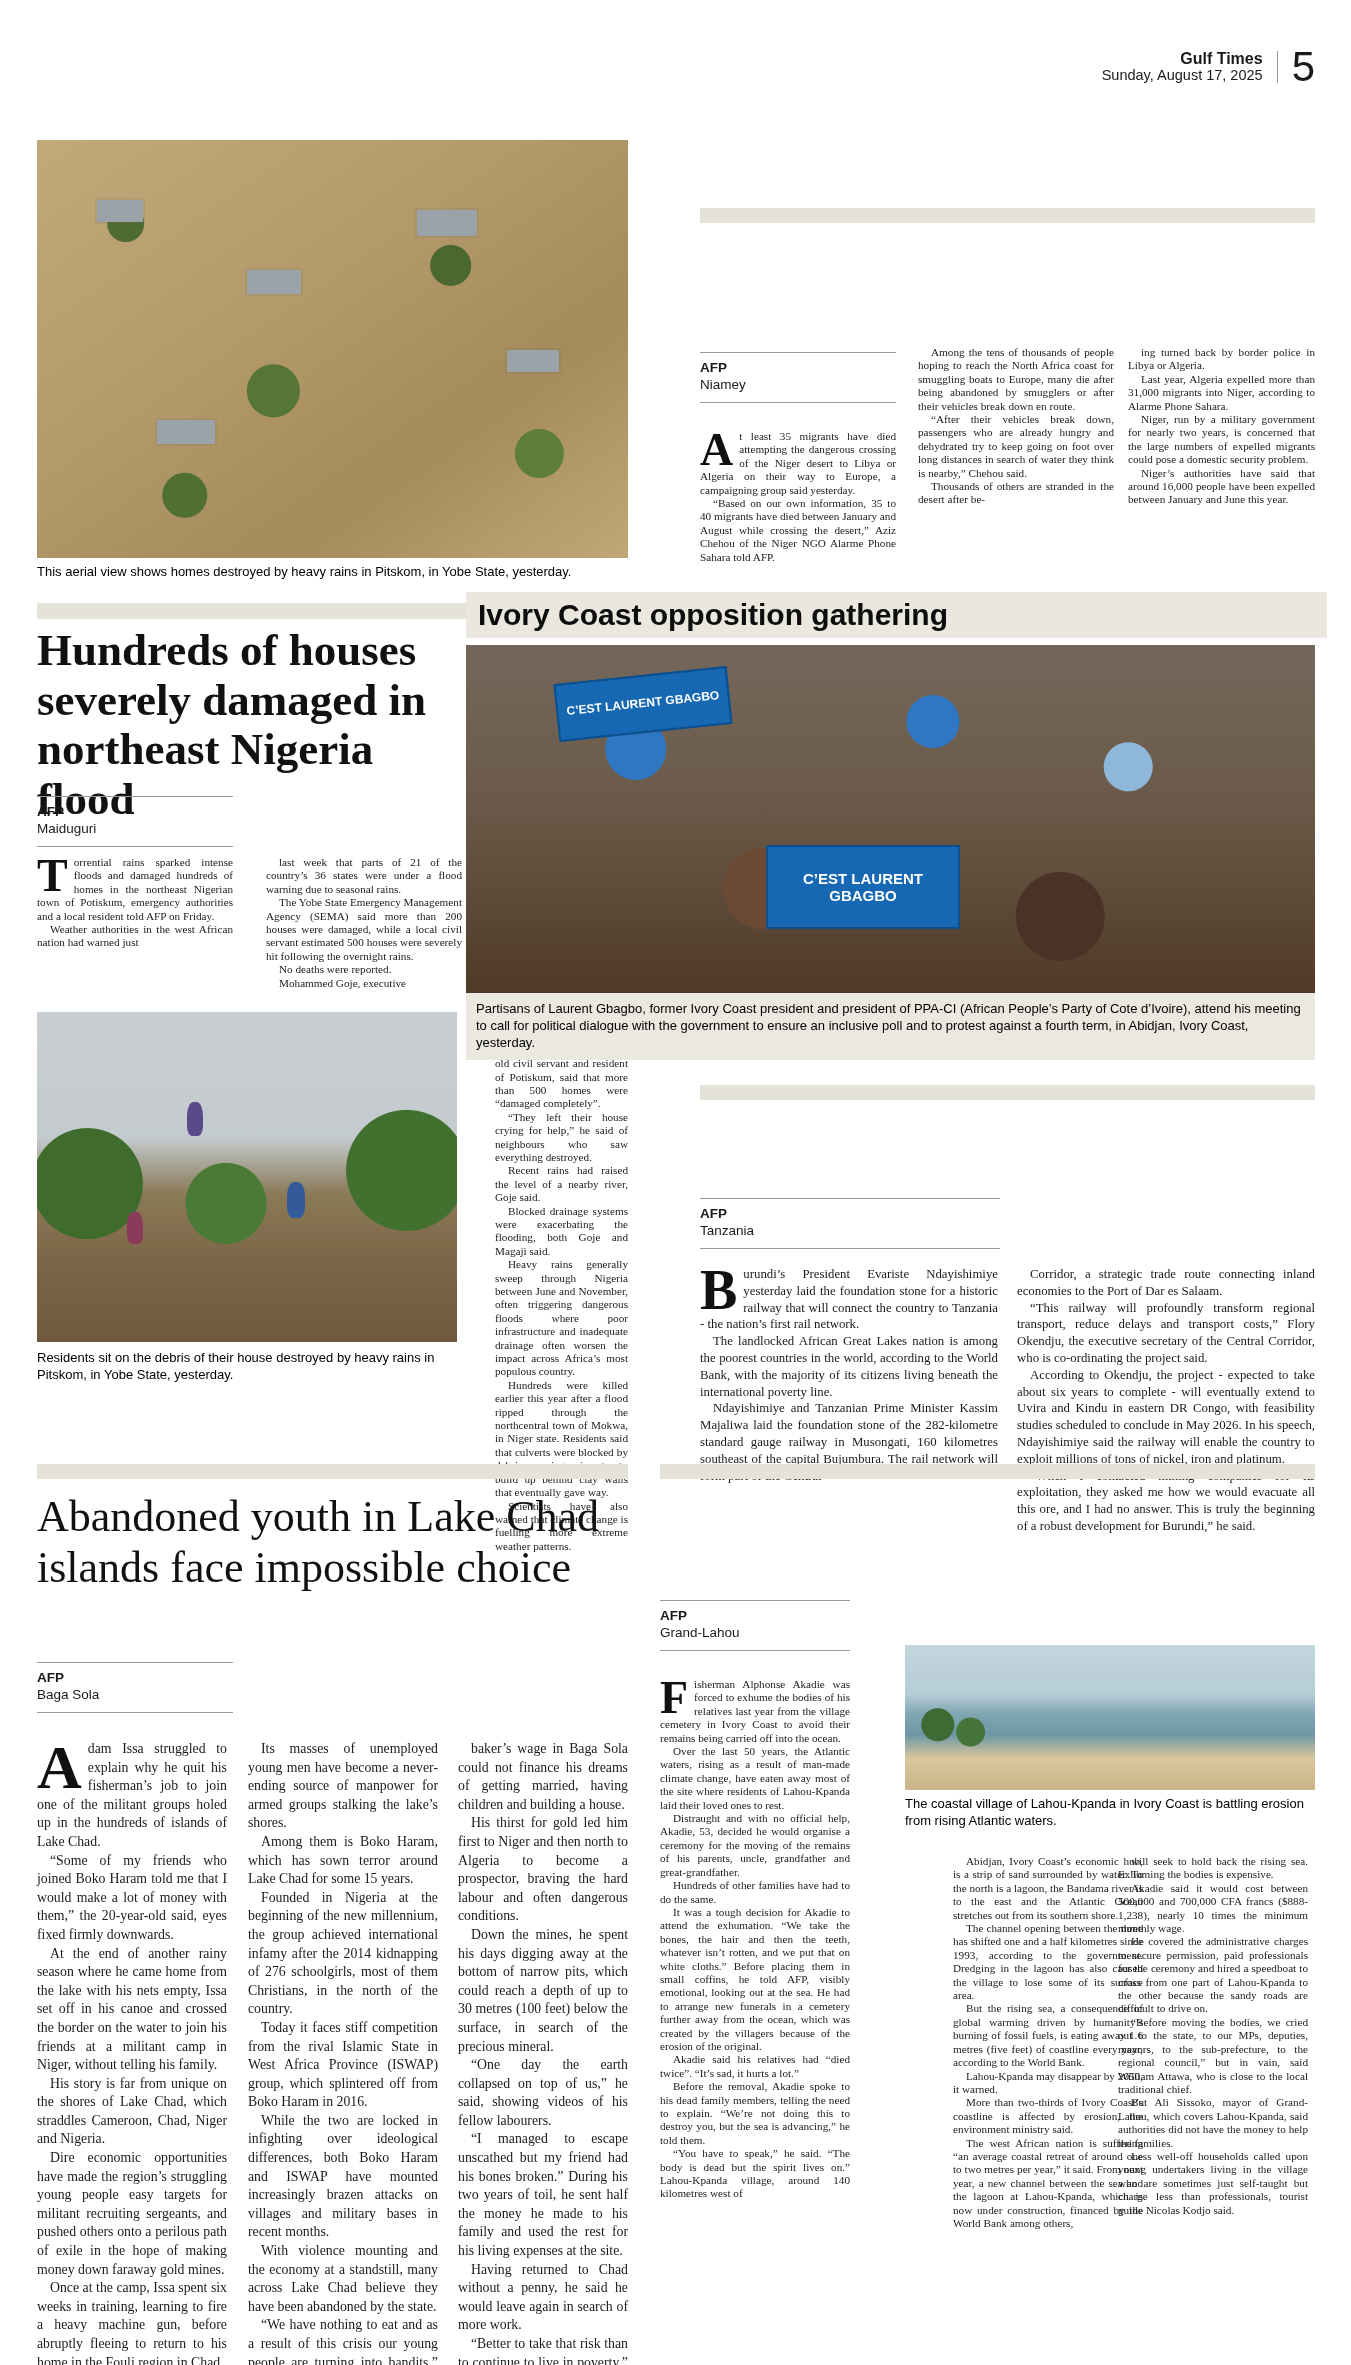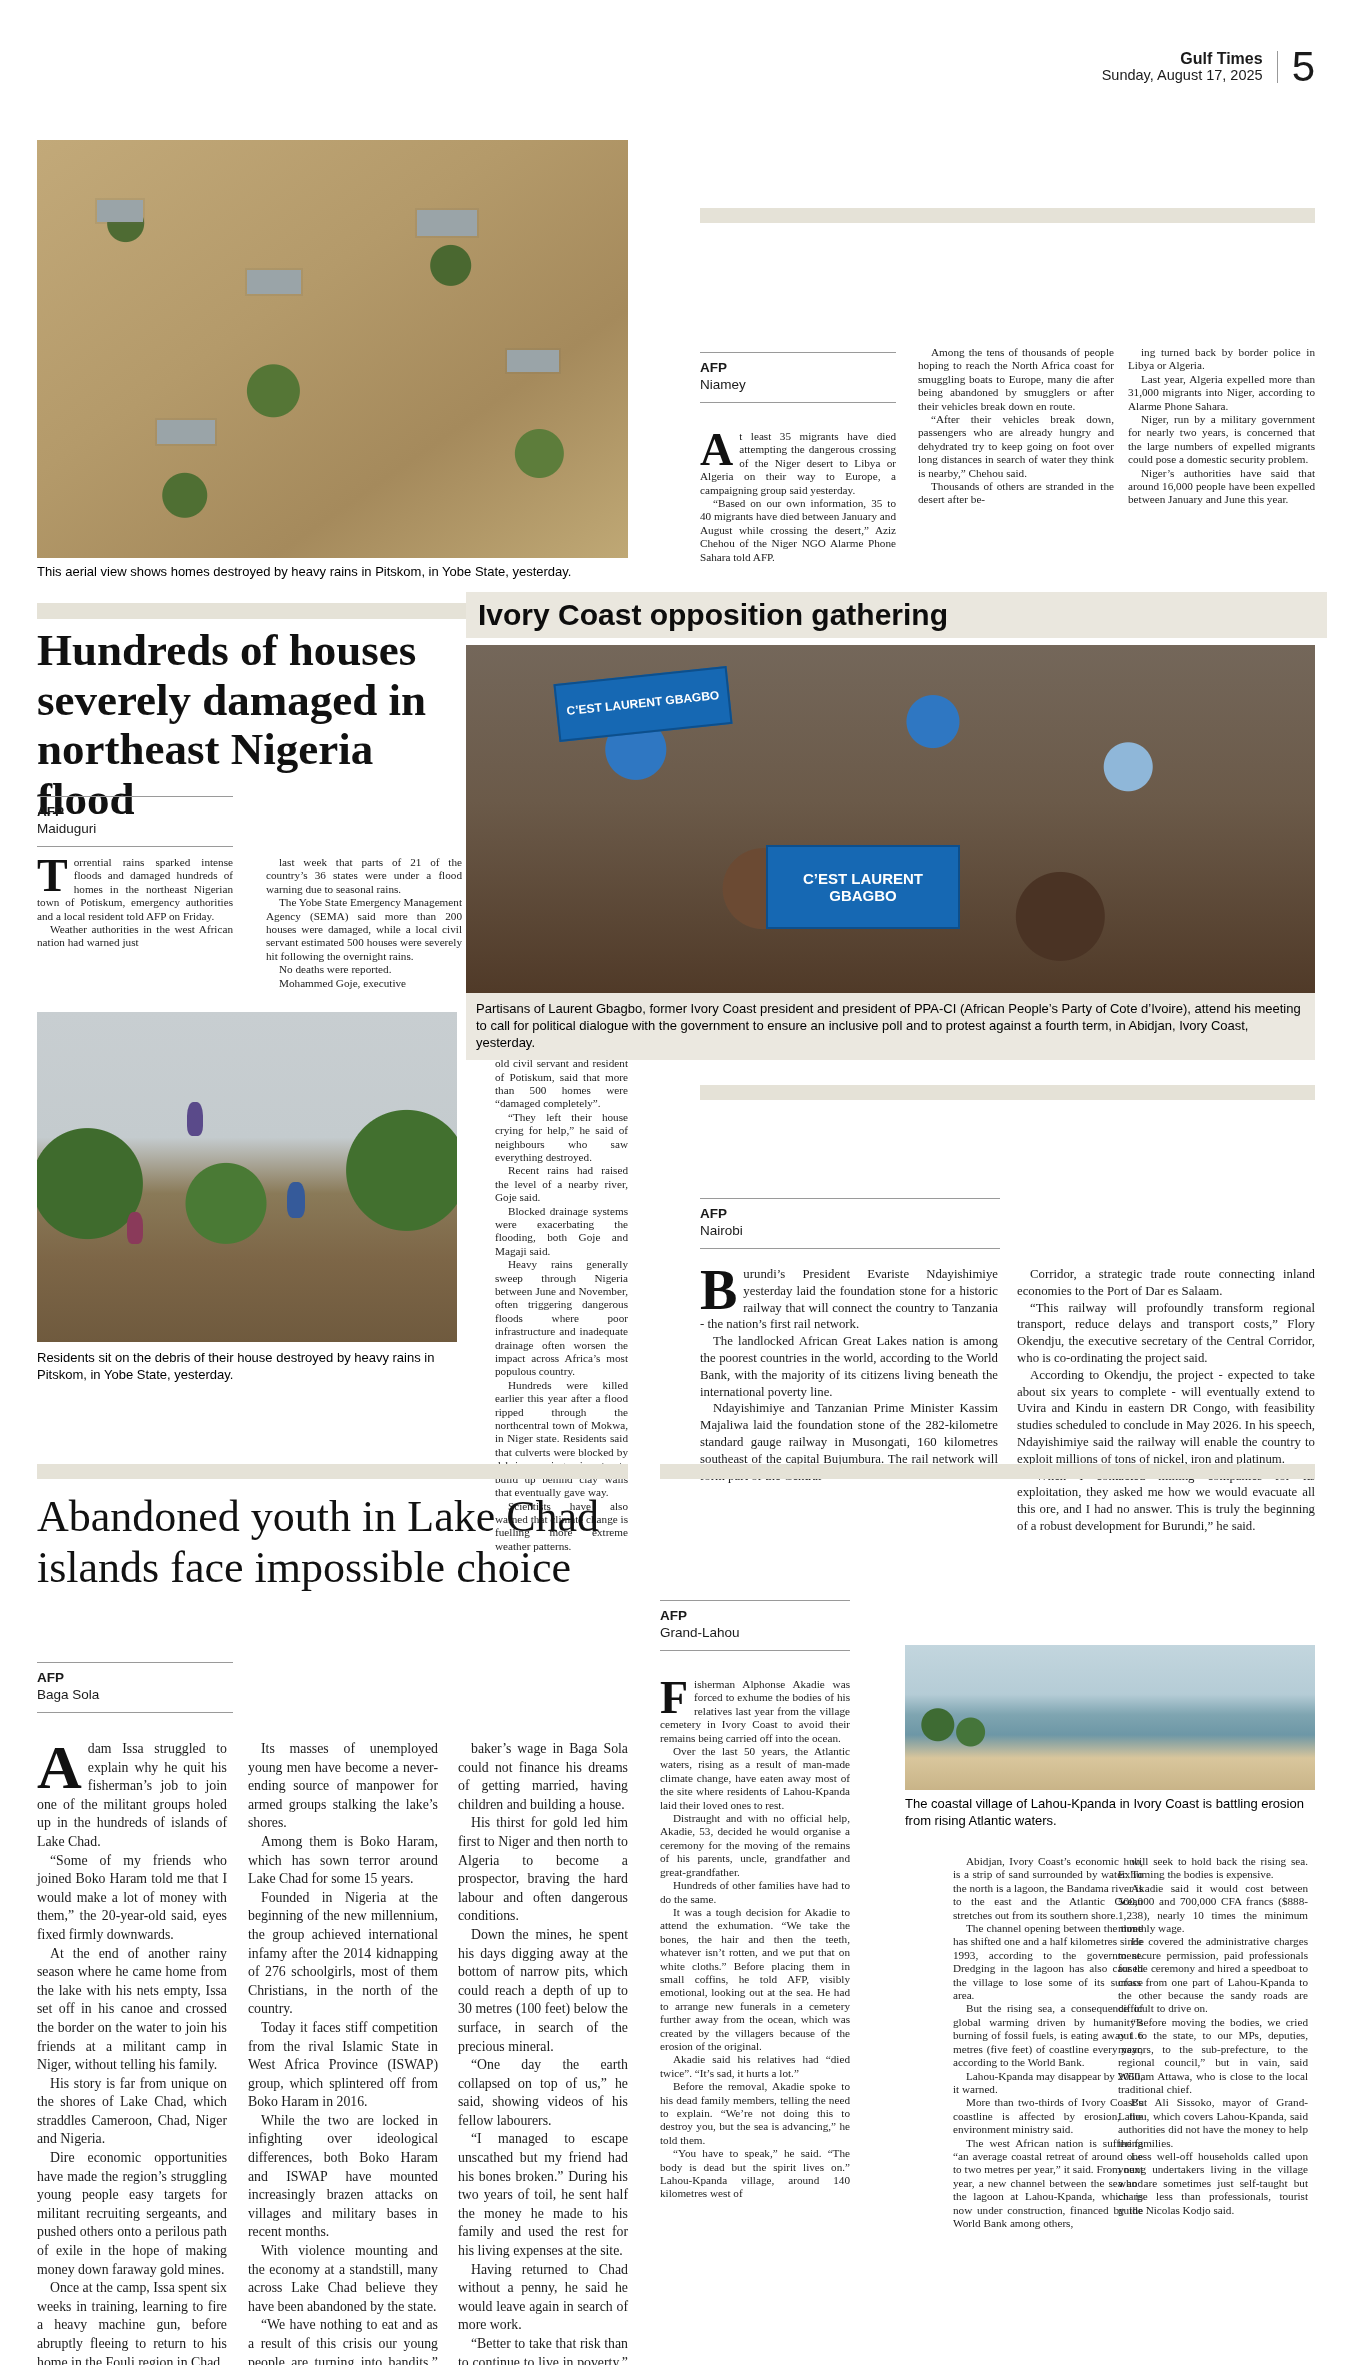--- a/index.html
+++ b/index.html
@@ -137,21 +137,21 @@
   <div class="abs band-title" style="left:466px;top:592px;width:849px;height:46px;font-size:30px;">Ivory Coast opposition gathering</div>
   <div class="abs photo photo-gathering" style="left:466px;top:645px;width:849px;height:348px;">
     <div class="placard" style="left:90px;top:30px;width:170px;height:54px;font-size:12px;transform:rotate(-6deg);">C’EST LAURENT GBAGBO</div>
     <div class="placard" style="left:300px;top:200px;width:190px;height:80px;font-size:15px;">C’EST LAURENT GBAGBO</div>
   </div>
   <div class="abs caption caption-box" style="left:466px;top:993px;width:829px;">Partisans of Laurent Gbagbo, former Ivory Coast president and president of PPA-CI (African People’s Party of Cote d’Ivoire), attend his meeting to call for political dialogue with the government to ensure an inclusive poll and to protest against a fourth term, in Abidjan, Ivory Coast, yesterday.</div>
 
   <div class="abs kicker" style="left:700px;top:1085px;width:615px;height:15px;"></div>
   <div class="abs byline" style="left:700px;top:1198px;width:300px;">
     <div class="agency">AFP</div>
-    <div class="city">Nairobi</div>
+    <div class="city">Tanzania</div>
   </div>
   <div class="abs mid-body" style="left:700px;top:1266px;width:615px;height:230px;">
     <div class="col" style="position:absolute;left:0;top:0;width:298px;">
       <p class="lead"><span class="dropcap">B</span><span>urundi’s President Evariste Ndayishimiye yesterday laid the foundation stone for a historic railway that will connect the country to Tanzania - the nation’s first rail network.</span></p>
       <span><p>The landlocked African Great Lakes nation is among the poorest countries in the world, according to the World Bank, with the majority of its citizens living beneath the international poverty line.</p><p>Ndayishimiye and Tanzanian Prime Minister Kassim Majaliwa laid the foundation stone of the 282-kilometre standard gauge railway in Musongati, 160 kilometres southeast of the capital Bujumbura. The rail network will form part of the Central</p></span>
     </div>
     <div class="col" style="position:absolute;left:317px;top:0;width:298px;">
       <span><p>Corridor, a strategic trade route connecting inland economies to the Port of Dar es Salaam.</p><p>“This railway will profoundly transform regional transport, reduce delays and transport costs,” Flory Okendju, the executive secretary of the Central Corridor, who is co-ordinating the project said.</p><p>According to Okendju, the project - expected to take about six years to complete - will eventually extend to Uvira and Kindu in eastern DR Congo, with feasibility studies scheduled to conclude in May 2026. In his speech, Ndayishimiye said the railway will enable the country to exploit millions of tons of nickel, iron and platinum.</p><p>“When I contacted mining companies for its exploitation, they asked me how we would evacuate all this ore, and I had no answer. This is truly the beginning of a robust development for Burundi,” he said.</p></span>
     </div>
   </div>

